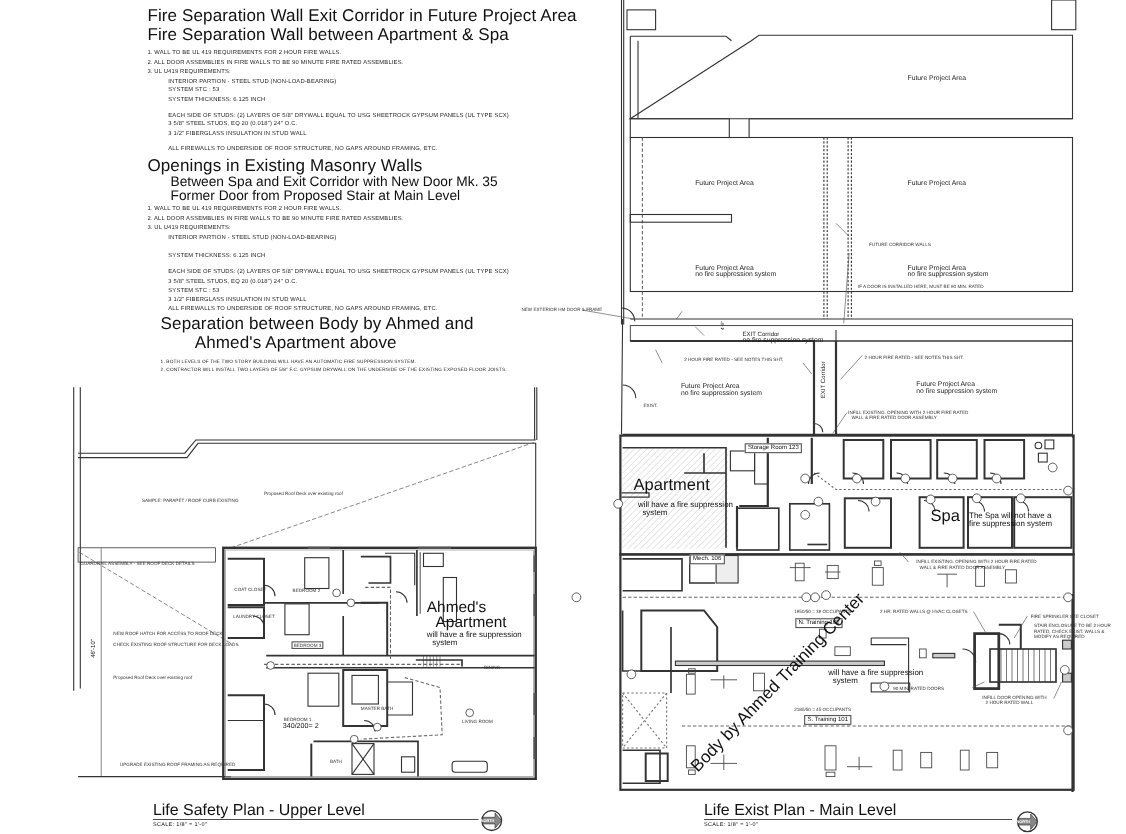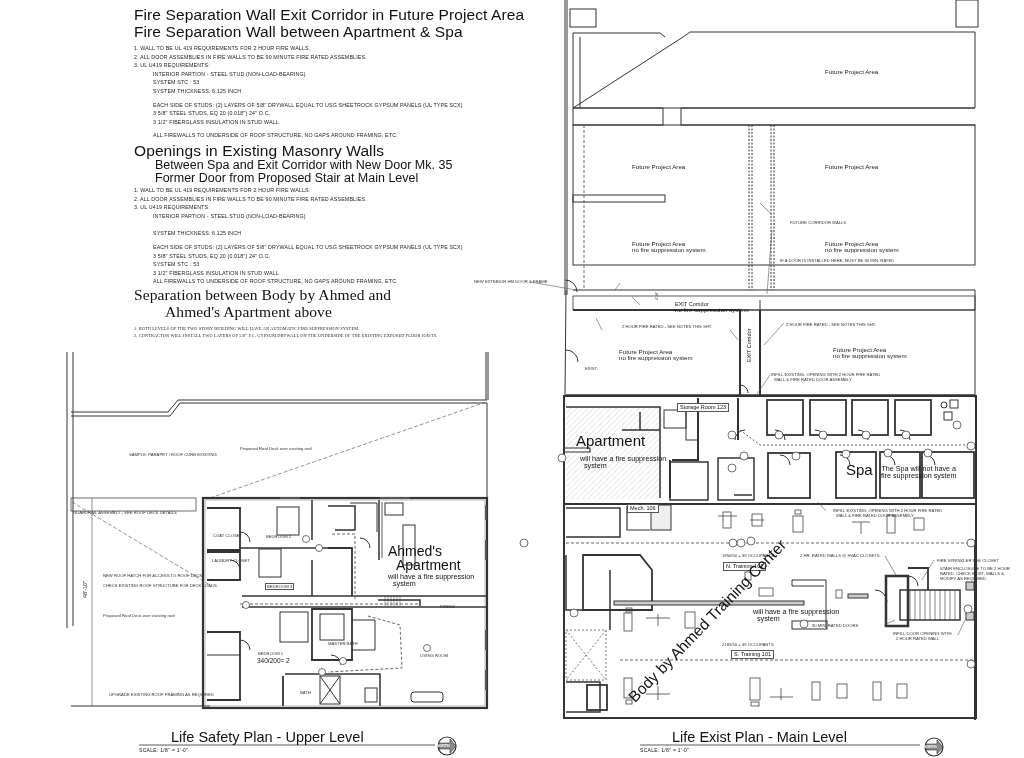--- a/index.html
+++ b/index.html
@@ -10,21 +10,21 @@
   .note{font-size:5.3px;line-height:8.6px;white-space:nowrap;text-transform:uppercase;letter-spacing:0.15px;color:#222;}
   .note.ind{padding-left:19px;}
   .note.gap{margin-top:5px;}
   .lbl{font-size:6.2px;white-space:nowrap;line-height:7px;color:#222;}
   .lbl2{font-size:6.2px;white-space:nowrap;line-height:6px;color:#222;}
   .tiny{font-size:4.2px;white-space:nowrap;text-transform:uppercase;color:#333;line-height:5px;}
   .room-big{font-size:15px;white-space:nowrap;line-height:15px;}
   .room-med{font-size:14px;white-space:nowrap;line-height:14px;}
   .fs{font-size:7.2px;white-space:nowrap;line-height:6.5px;}
   .tag{font-size:5.5px;border:1px solid #555;padding:0 2px;white-space:nowrap;background:#fff;line-height:7px;}
-  .title{font-size:14.5px;white-space:nowrap;margin-left:32px;}
+  .title{font-size:14.5px;white-space:nowrap;}
   .scale{font-size:5px;white-space:nowrap;letter-spacing:0.3px;}
   svg{position:absolute;left:0;top:0;}
 </style>
 </head>
 <body>
 
 <svg width="1024" height="758" viewBox="0 0 1024 758">
   <defs>
     <pattern id="hatch" width="4" height="4" patternUnits="userSpaceOnUse" patternTransform="rotate(45)">
       <line x1="0" y1="0" x2="0" y2="4" stroke="#bbb" stroke-width="0.7"></line>
@@ -359,21 +359,21 @@
     <div class="note ind">Interior partion - steel stud (non-load-bearing)</div>
     <div class="note ind" style="margin-top:9px;">System thickness: 6.125 inch</div>
     <div class="note ind gap">Each side of studs: (2) layers of 5/8" drywall equal to USG Sheetrock gypsum panels (UL type SCX)</div>
     <div class="note ind">3 5/8" steel studs, EQ 20 (0.018") 24" O.C.</div>
     <div class="note ind">System STC : 53</div>
     <div class="note ind">3 1/2" fiberglass insulation in stud wall</div>
     <div class="note ind">All firewalls to underside of roof structure, no gaps around framing, etc.</div>
   </div>
 </div>
 
-<div class="abs" style="left:134px;top:286px;font-family:Liberation Serif, serif;">
+<div class="abs" style="left:146px;top:286px;">
   <div class="h-big">Separation between Body by Ahmed and</div>
   <div class="h-big" style="padding-left:31px;">Ahmed's Apartment above</div>
   <div style="margin-top:5px;">
     <div class="note" style="font-size:4.3px;line-height:7px;">1. Both levels of the two story building will have an automatic fire suppression system.</div>
     <div class="note" style="font-size:4.3px;line-height:7px;">2. Contractor will install two layers of 5/8" F.C. gypsum drywall on the underside of the existing exposed floor joists.</div>
   </div>
 </div>
 
 <div class="abs tiny" style="left:129px;top:452px;">Sample: Parapet / Roof Curb Existing</div>
 <div class="abs tiny" style="left:240px;top:446px;text-transform:none;">Proposed Roof Deck over existing roof</div>
@@ -461,21 +461,21 @@
   <div class="tiny" style="padding-left:3px;">2 hour rated wall</div>
 </div>
 
 <div class="abs tag" style="left:677px;top:403px;">Storage Room 123</div>
 <div class="abs room-big" style="left:576px;top:433px;">Apartment</div>
 <div class="abs" style="left:580px;top:456px;">
   <div class="fs">will have a fire suppression</div>
   <div class="fs" style="padding-left:4px;">system</div>
 </div>
 <div class="abs room-big" style="left:846px;top:462px;">Spa</div>
-<div class="abs" style="left:881px;top:466px;text-align:center;">
+<div class="abs" style="left:881px;top:466px;">
   <div class="fs">The Spa will not have a</div>
   <div class="fs">fire suppression system</div>
 </div>
 <div class="abs tag" style="left:627px;top:504px;">Mech. 106</div>
 <div class="abs tiny" style="left:722px;top:553px;">1950/50 = 39 OCCUPANTS</div>
 <div class="abs tag" style="left:723px;top:562px;">N. Training 102</div>
 <div class="abs" style="left:753px;top:609px;">
   <div class="fs">will have a fire suppression</div>
   <div class="fs" style="padding-left:4px;">system</div>
 </div>

